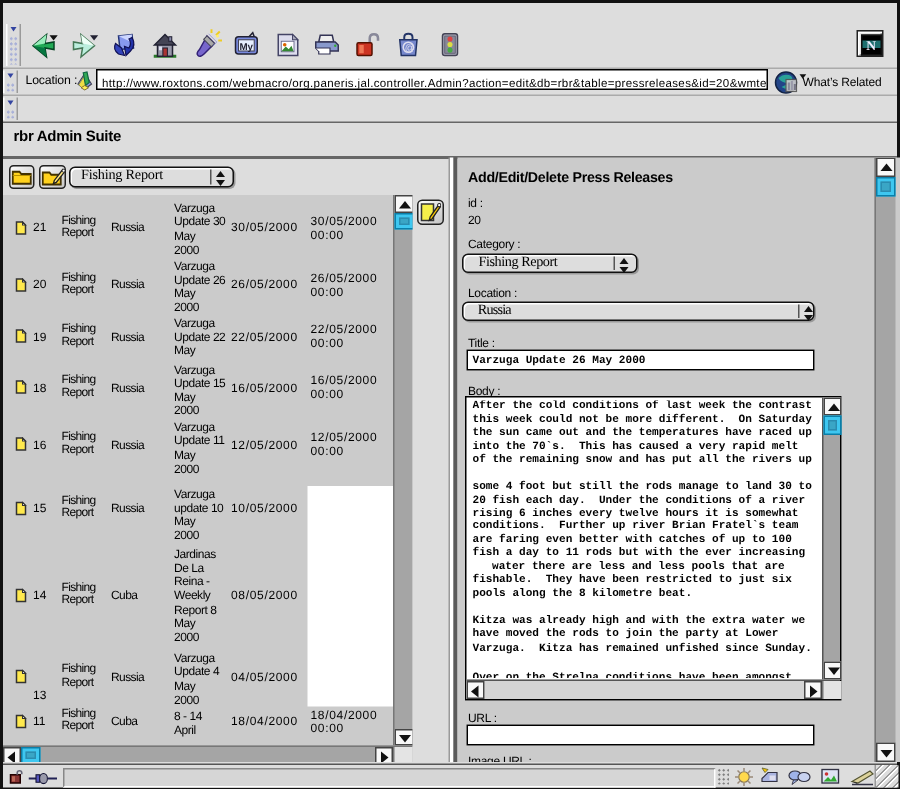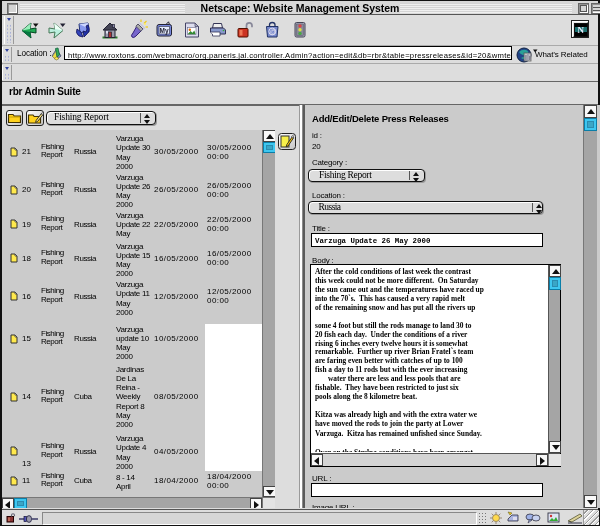--- a/index.html
+++ b/index.html
@@ -28,32 +28,20 @@
 .tab .dots{position:absolute;left:1px;right:1px;top:8px;bottom:1px;background-image:radial-gradient(#a8b0d8 40%,transparent 42%);background-size:3px 3.5px;}
 .lbl{position:absolute;font-size:8px;letter-spacing:-0.2px;color:#000;white-space:nowrap;}
 .field{position:absolute;background:#fff;border:1px solid #000;box-sizing:border-box;}
 </style>
 </head>
 <body>
 <div id="win">
 
   <div class="abs" style="left:0;top:0;width:600px;height:526px;border:2px solid #111;box-sizing:border-box;"></div>
 
-  <div id="titlebar" class="abs" style="left:2px;top:1px;width:596px;height:13px;background:#d8d8d8;border-bottom:1px solid #555;">
-    <div class="abs" style="left:18px;top:2px;width:165px;height:10px;background:repeating-linear-gradient(#d4d4d4 0 1px,#efefef 1px 2px);"></div>
-    <div class="abs" style="left:398px;top:2px;width:172px;height:10px;background:repeating-linear-gradient(#d4d4d4 0 1px,#efefef 1px 2px);"></div>
-    <div class="abs" style="left:5px;top:2px;width:11px;height:11px;background:#d4d4d4;border:1px solid #666;box-shadow:inset 1px 1px 0 #909090,inset -1px -1px 0 #fff;box-sizing:border-box;"></div>
-    <div class="abs" style="left:0;right:0;top:0.5px;text-align:center;font-size:10.5px;letter-spacing:-0.05px;font-weight:bold;color:#000;">Netscape: Website Management System</div>
-    <div class="abs" style="left:576px;top:2px;width:11px;height:11px;background:#d4d4d4;border:1px solid #666;box-shadow:inset 1px 1px 0 #909090,inset -1px -1px 0 #fff;box-sizing:border-box;">
-        <div class="abs" style="left:1px;top:1px;width:5px;height:5px;border:1px solid #555;"></div>
-      </div>
-    <div class="abs" style="left:589px;top:2px;width:11px;height:11px;background:#d4d4d4;border:1px solid #666;box-shadow:inset 1px 1px 0 #909090,inset -1px -1px 0 #fff;box-sizing:border-box;">
-        <div class="abs" style="left:1px;top:3px;width:7px;height:2px;border-top:1px solid #555;border-bottom:1px solid #555;"></div>
-      </div>
-  </div>
 
   <div id="toolbar" class="abs" style="left:2px;top:15px;width:596px;height:30px;background:#ddd;border-bottom:1px solid #aaa;">
     <div class="tab" style="top:1px;height:28px;">
         <div class="t"></div>
         <div class="dots"></div>
       </div>
     <svg id="icons" class="abs" width="320" height="30" viewBox="0 0 320 30" style="left:0;top:0;">
 
       <g transform="translate(18,6)">
         <path d="M2 9.5 L11 2 L10 8 L16 7 L16 12 L10 11 L11 17 Z" fill="#22aa55" stroke="#044422" stroke-width="1"></path>
@@ -362,30 +350,30 @@
           <div class="d"></div>
         </div>
     </div>
     <div class="lbl" style="left:7px;top:119.0px;">Title :</div>
     <div class="field" style="left:6px;top:128px;width:232px;height:14px;">
       <div class="abs mono" style="left:3px;top:3px;font-size:7.4px;font-weight:bold;white-space:nowrap;">Varzuga Update 26 May 2000</div>
     </div>
     <div class="lbl" style="left:7px;top:151.0px;">Body :</div>
 
     <div class="abs" style="left:5px;top:159px;width:251px;height:203px;border:1px solid #000;background:#fff;box-sizing:border-box;">
-      <div id="bodytext" class="abs mono" style="left:4px;top:2px;width:234px;font-size:7.4px;font-weight:bold;line-height:9px;overflow:hidden;height:185px;font-family:Liberation Serif, serif;">
+      <div id="bodytext" class="abs mono" style="left:4px;top:2px;width:234px;font-size:7.4px;font-weight:bold;line-height:9px;overflow:hidden;height:185px;">
           <div style="position:absolute;left:0;top:0px;white-space:pre;">After the cold conditions of last week the contrast</div>
           <div style="position:absolute;left:0;top:8.9px;white-space:pre;">this week could not be more different.  On Saturday</div>
           <div style="position:absolute;left:0;top:17.9px;white-space:pre;">the sun came out and the temperatures have raced up</div>
           <div style="position:absolute;left:0;top:26.8px;white-space:pre;">into the 70`s.  This has caused a very rapid melt</div>
           <div style="position:absolute;left:0;top:35.7px;white-space:pre;">of the remaining snow and has put all the rivers up</div>
           <div style="position:absolute;left:0;top:53.6px;white-space:pre;">some 4 foot but still the rods manage to land 30 to</div>
           <div style="position:absolute;left:0;top:62.5px;white-space:pre;">20 fish each day.  Under the conditions of a river</div>
           <div style="position:absolute;left:0;top:71.5px;white-space:pre;">rising 6 inches every twelve hours it is somewhat</div>
-          <div style="position:absolute;left:0;top:80.4px;white-space:pre;">remarkable.  Further up river Brian Fratel`s team</div>
+          <div style="position:absolute;left:0;top:80.4px;white-space:pre;">conditions.  Further up river Brian Fratel`s team</div>
           <div style="position:absolute;left:0;top:89.3px;white-space:pre;">are faring even better with catches of up to 100</div>
           <div style="position:absolute;left:0;top:98.3px;white-space:pre;">fish a day to 11 rods but with the ever increasing</div>
           <div style="position:absolute;left:13px;top:107.2px;white-space:pre;">water there are less and less pools that are</div>
           <div style="position:absolute;left:0;top:116.1px;white-space:pre;">fishable.  They have been restricted to just six</div>
           <div style="position:absolute;left:0;top:125.1px;white-space:pre;">pools along the 8 kilometre beat.</div>
           <div style="position:absolute;left:0;top:142.5px;white-space:pre;">Kitza was already high and with the extra water we</div>
           <div style="position:absolute;left:0;top:152px;white-space:pre;">have moved the rods to join the party at Lower</div>
           <div style="position:absolute;left:0;top:161.5px;white-space:pre;">Varzuga.  Kitza has remained unfished since Sunday.</div>
           <div style="position:absolute;left:0;top:180.5px;white-space:pre;">Over on the Strelna conditions have been amongst</div>
         </div>

